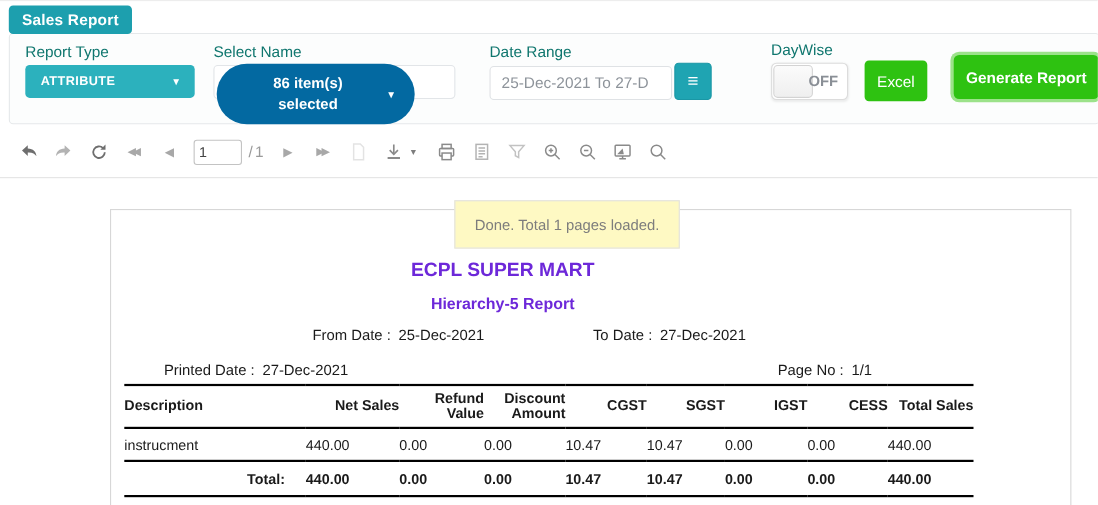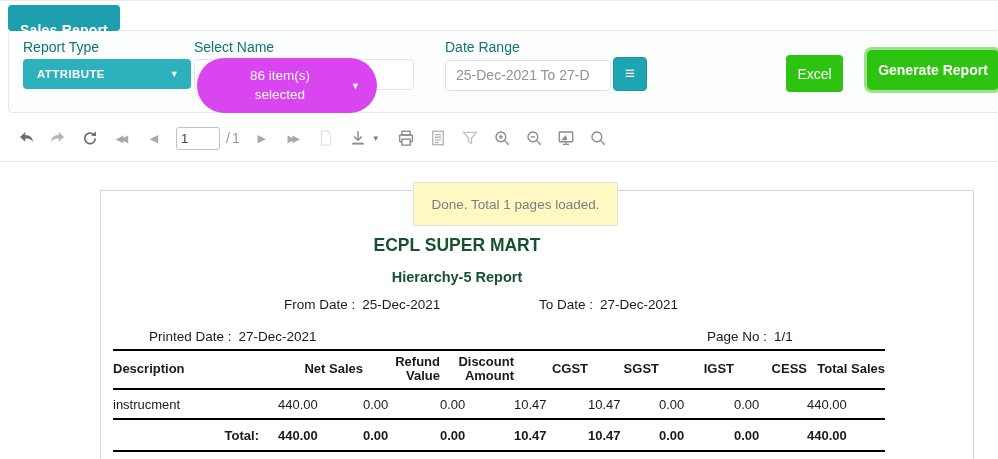--- a/index.html
+++ b/index.html
@@ -9,51 +9,51 @@
     background: #ffffff;
     position: relative;
     overflow: hidden;
   }
   .topline { position:absolute; left:0; top:0; width:998px; height:1px; background:#ededed; }
 
   
   .tab {
     position: absolute; left: 8px; top: 5px; height: 26px;
     background: #1d9fae; color: #fff; border-radius: 4px;
-    padding: 12px 12px; font-size: 14px; font-weight: 600; line-height: 26px;
+    padding: 0 12px; font-size: 14px; font-weight: 600; line-height: 26px;
     z-index: 6; letter-spacing: .2px;
   }
 
   
   .filter-panel {
     position: absolute; left: 8px; top: 30px; right: -2px; height: 83px;
     background: #fcfdfd; border: 1px solid #e5e8ea; border-radius: 4px; z-index: 2;
   }
   .fgroup { position: absolute; }
   .flabel { font-size: 14px; color: #0f766e; margin-bottom: 4px; display:block; }
 
   .g-report-type { left: 14px; top: 8px; }
   .attr-btn {
-    width: 168px; height: 30px; background: #2cb1bd; border: none; border-radius: 4px;
+    width: 154px; height: 30px; background: #2cb1bd; border: none; border-radius: 4px;
     color: #fff; font-family: inherit; font-size: 11.5px; font-weight: bold; letter-spacing: .4px;
     text-align: left; padding-left: 14px; position: relative; cursor: pointer;
   }
   .attr-btn .caret { position: absolute; right: 12px; top: 50%; transform: translateY(-50%); font-size: 9px; }
 
   .g-select-name { left: 185px; top: 8px; }
   .sel-wrap { position: relative; width: 220px; }
   .sel-input {
     width: 220px; height: 31px; border: 1px solid #e2e5e8; border-radius: 4px;
     background: #fff; font-family: inherit;
   }
   .sel-pill {
     position: absolute; left: 3px; top: -1px; width: 180px; height: 55px;
-    background: #d946ef; border: none; border-radius: 28px; color: #fff;
+    background: #0369a1; border: none; border-radius: 28px; color: #fff;
     font-family: inherit; font-size: 13.5px; line-height: 1.35; text-align: center;
-    z-index: 3; cursor: pointer; padding-right: 14px;
+    z-index: 3; cursor: pointer; padding-right: 14px; font-weight: bold;
   }
   .sel-pill .caret { position: absolute; right: 17px; top: 50%; transform: translateY(-50%); font-size: 9px; }
 
   .g-date-range { left: 436px; top: 8px; }
   .dr-row { display: flex; align-items: center; }
   .dr-input {
     width: 166px; height: 31px; border: 1px solid #dfe2e5; border-radius: 4px;
     background: #fff; color: #8d939a; font-family: inherit; font-size: 14px; padding-left: 10px;
   }
   .dr-btn {
@@ -118,21 +118,21 @@
     background: #fff; border: 1px solid #d7d7d7;
   }
   .toast {
     position: absolute; left: 413px; top: 20px; width: 205px; height: 44px;
     background: #fef9c3; border: 1px solid #e2e2e2; z-index: 4;
     display: flex; align-items: center; justify-content: center;
     color: #7d7d7d; font-size: 13.5px;
   }
 
   
-  .r-center { position: absolute; left: 0; width: 712px; text-align: center; color: #14532d; }
+  .r-center { position: absolute; left: 0; width: 712px; text-align: center; color: #6d28d9; }
   .r-company { top: 44px; font-size: 17.5px; font-weight: bold; }
   .r-title { top: 78px; font-size: 14.5px; font-weight: bold; }
   .r-text { position: absolute; font-size: 13.5px; color: #1a1a1a; }
   .r-label { }
   .r-value { margin-left: 7px; }
 
   .r-table-wrap { position: absolute; left: 12px; top: 158px; width: 772px; }
   table.report {
     width: 772px; border-collapse: collapse; table-layout: fixed;
     border-top: 2px solid #000; font-size: 13px; color: #1a1a1a;
@@ -184,20 +184,27 @@
   <div class="fgroup g-date-range">
     <span class="flabel">Date Range</span>
     <div class="dr-row">
       <input class="dr-input" value="25-Dec-2021 To 27-D" style="">
       <button class="dr-btn">
         <span>≡</span>
       </button>
     </div>
   </div>
 
+  <div class="fgroup g-daywise">
+    <span class="flabel">DayWise</span>
+    <div class="toggle">
+      <div class="knob"></div>
+      <span class="state">OFF</span>
+    </div>
+  </div>
 
   <button class="excel-btn">Excel</button>
   <button class="generate-btn">Generate Report</button>
 </div>
 
 <div class="pdf-toolbar">
   <button class="tbtn icon-gray-dark">
     <svg viewBox="0 0 24 24">
         <path fill="currentColor" d="M11 8V4l-7 6.5L11 17v-4.2c5.5-.3 8.6 1.4 10.5 4.7-.6-6-3.8-9.2-10.5-9.5z"></path>
       </svg>

